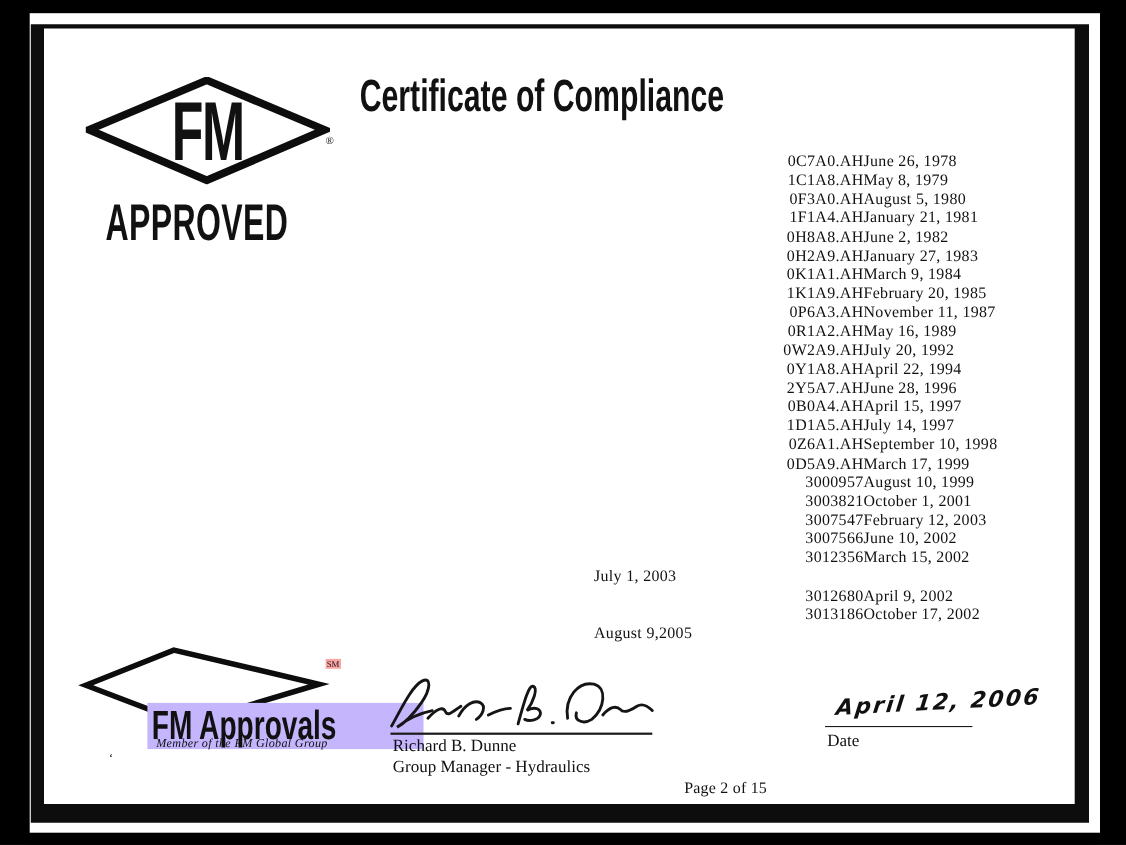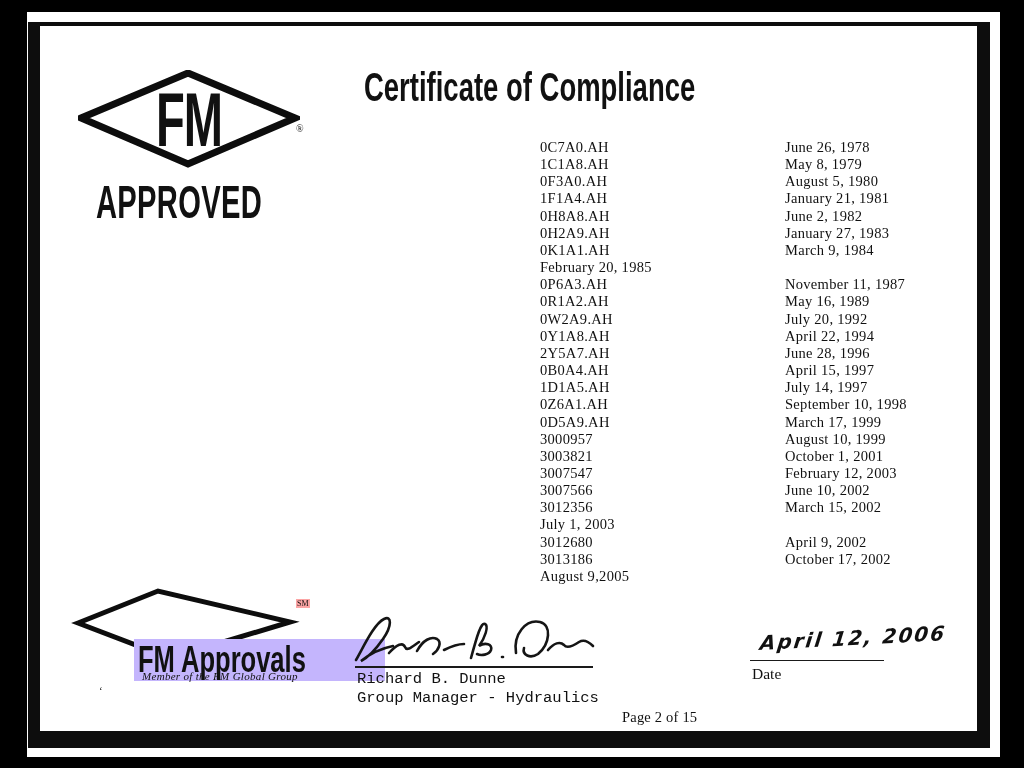--- a/index.html
+++ b/index.html
@@ -4,55 +4,55 @@
 <style>
   html,body{margin:0;padding:0;background:#000;}
   .canvas{position:relative;width:1024px;height:768px;background:#000;overflow:hidden;
           font-family:"Liberation Serif", serif;color:#111;border-radius:30px;}
   .sheet{position:absolute;left:27px;top:12px;width:973px;height:745px;background:#ffffff;}
   .frame{position:absolute;left:28px;top:22px;width:962px;height:726px;box-sizing:border-box;
          border-style:solid;border-color:#0d0d0d;border-width:4px 13px 17px 12px;}
   .abs{position:absolute;}
 
   
-  .title{left:364px;top:64px;white-space:nowrap;}
+  .title{left:327px;top:64px;white-space:nowrap;}
   .title span{display:inline-block;font-family:"Liberation Sans",sans-serif;font-weight:700;
               font-size:41px;letter-spacing:0px;transform:scaleX(0.67);transform-origin:left top;}
 
   
   .fm-logo{left:78px;top:70px;width:222px;height:150px;}
   .fm-logo svg{position:absolute;left:0;top:0;}
   .fm-mono{position:absolute;left:0;top:0;width:222px;height:98px;display:flex;
            align-items:center;justify-content:center;}
   .fm-mono span{font-family:"Liberation Sans",sans-serif;font-weight:700;font-size:76px;
                 transform:scaleX(0.62);letter-spacing:-2px;}
   .reg-mark{position:absolute;left:218px;top:53px;font-size:10px;font-family:"Liberation Serif",serif;}
   .approved{position:absolute;left:18px;top:104px;white-space:nowrap;}
   .approved span{display:inline-block;font-family:"Liberation Sans",sans-serif;font-weight:700;
                  font-size:47px;letter-spacing:0.5px;transform:scaleX(0.62);transform-origin:left top;}
 
   
   .records{left:540px;top:139px;}
-  .record-row{display:flex;}
+  .record-row{display:flex;text-align:right;}
   .record-id{width:245px;font-size:14.5px;line-height:17.15px;letter-spacing:0.3px;}
   .record-date{font-size:14.5px;line-height:17.15px;letter-spacing:0.3px;white-space:nowrap;}
 
   
   .fma-logo{left:70px;top:586px;width:250px;height:100px;}
   .fma-logo svg{position:absolute;left:0;top:0;}
   .fma-name{position:absolute;left:64px;top:9px;background:#c4b5fd;padding:0 4px;white-space:nowrap;margin-top:44px;}
   .fma-name span{display:inline-block;font-family:"Liberation Sans",sans-serif;font-weight:700;
                  font-size:37px;transform:scaleX(0.69);transform-origin:left top;letter-spacing:0px;}
   .sm-mark{position:absolute;left:226px;top:13px;font-size:8px;background:#fca5a5;padding:0 1px;
            font-family:"Liberation Serif",serif;}
   .fma-tagline{position:absolute;left:72px;top:84px;font-style:italic;font-size:11px;
                letter-spacing:0.3px;white-space:nowrap;}
 
   
-  .sig-block{left:352px;top:612px;width:260px;font-family:Liberation Mono, monospace;}
+  .sig-block{left:352px;top:612px;width:260px;}
   .sig-line{position:absolute;left:3px;top:54px;width:238px;border-top:2px solid #1a1a1a;}
   .sig-name{position:absolute;left:5px;top:58px;font-size:15.5px;white-space:nowrap;}
   .sig-role{position:absolute;left:5px;top:77px;font-size:15.5px;white-space:nowrap;}
 
   
   .date-block{left:748px;top:608px;width:210px;height:90px;}
   .hand-date{position:absolute;left:12px;top:18px;font-family:"DejaVu Sans",sans-serif;
              font-style:italic;font-weight:700;font-size:20px;letter-spacing:2px;
              transform:rotate(-3deg) skewX(-10deg);white-space:nowrap;}
   .date-line{position:absolute;left:2px;top:52px;width:134px;border-top:1.5px solid #1a1a1a;}
@@ -109,20 +109,21 @@
     </div>
       <div class="record-row">
       <span class="record-id">0H2A9.AH</span>
       <span class="record-date">January 27, 1983</span>
     </div>
       <div class="record-row">
       <span class="record-id">0K1A1.AH</span>
       <span class="record-date">March 9, 1984</span>
     </div>
       <div class="record-row">
+      <span class="record-id">1K1A9.AH</span>
       <span class="record-date">February 20, 1985</span>
     </div>
       <div class="record-row">
       <span class="record-id">0P6A3.AH</span>
       <span class="record-date">November 11, 1987</span>
     </div>
       <div class="record-row">
       <span class="record-id">0R1A2.AH</span>
       <span class="record-date">May 16, 1989</span>
     </div>

